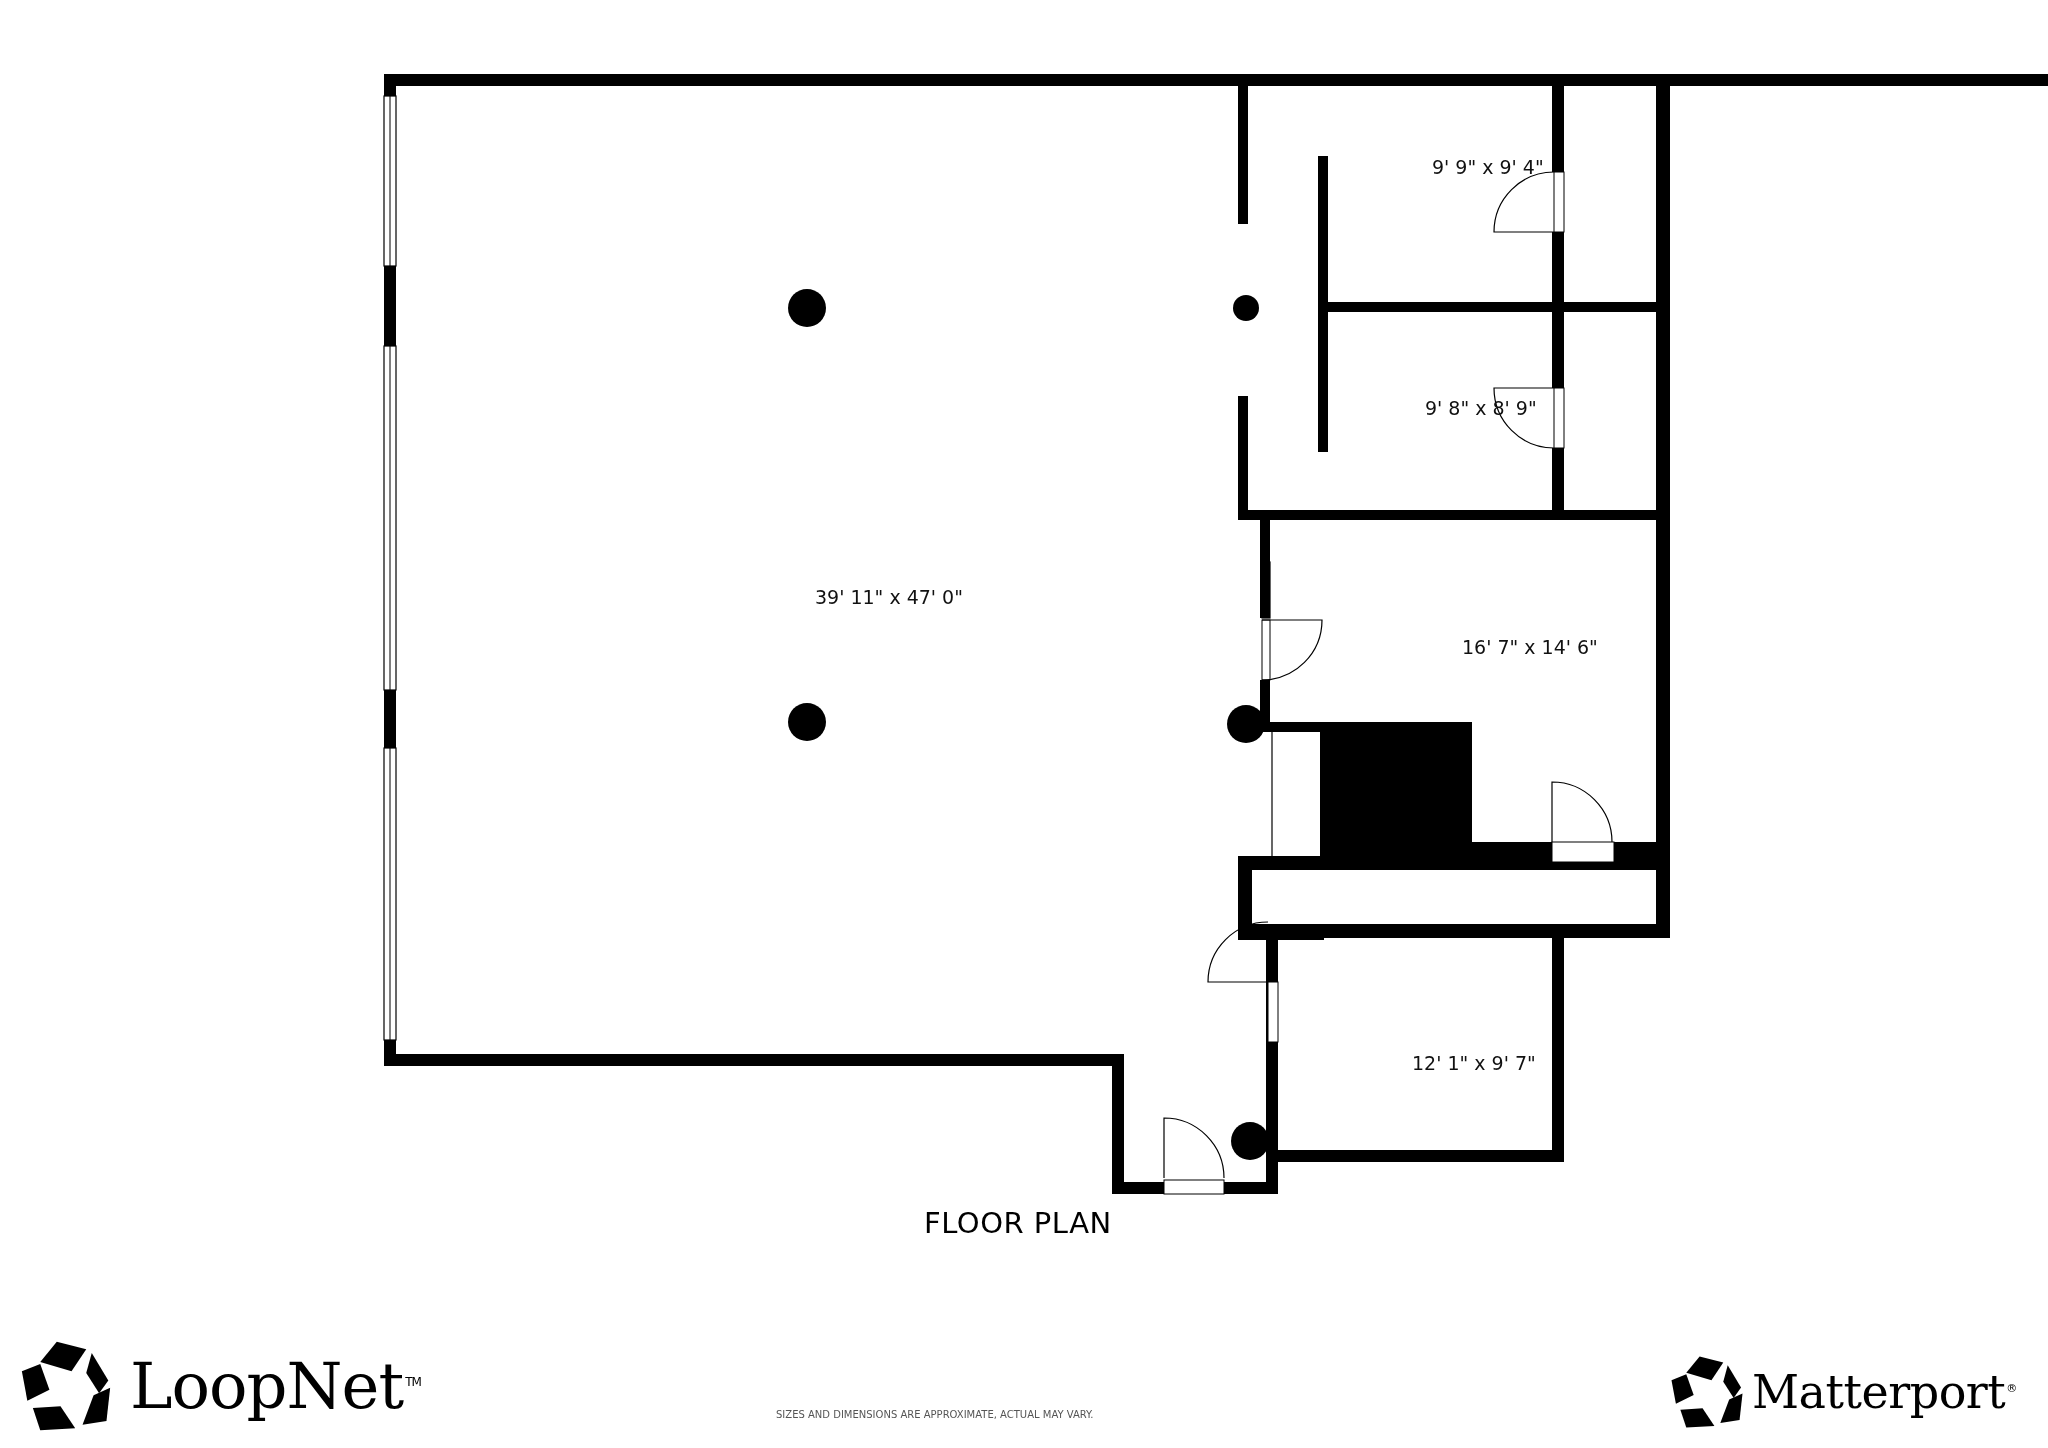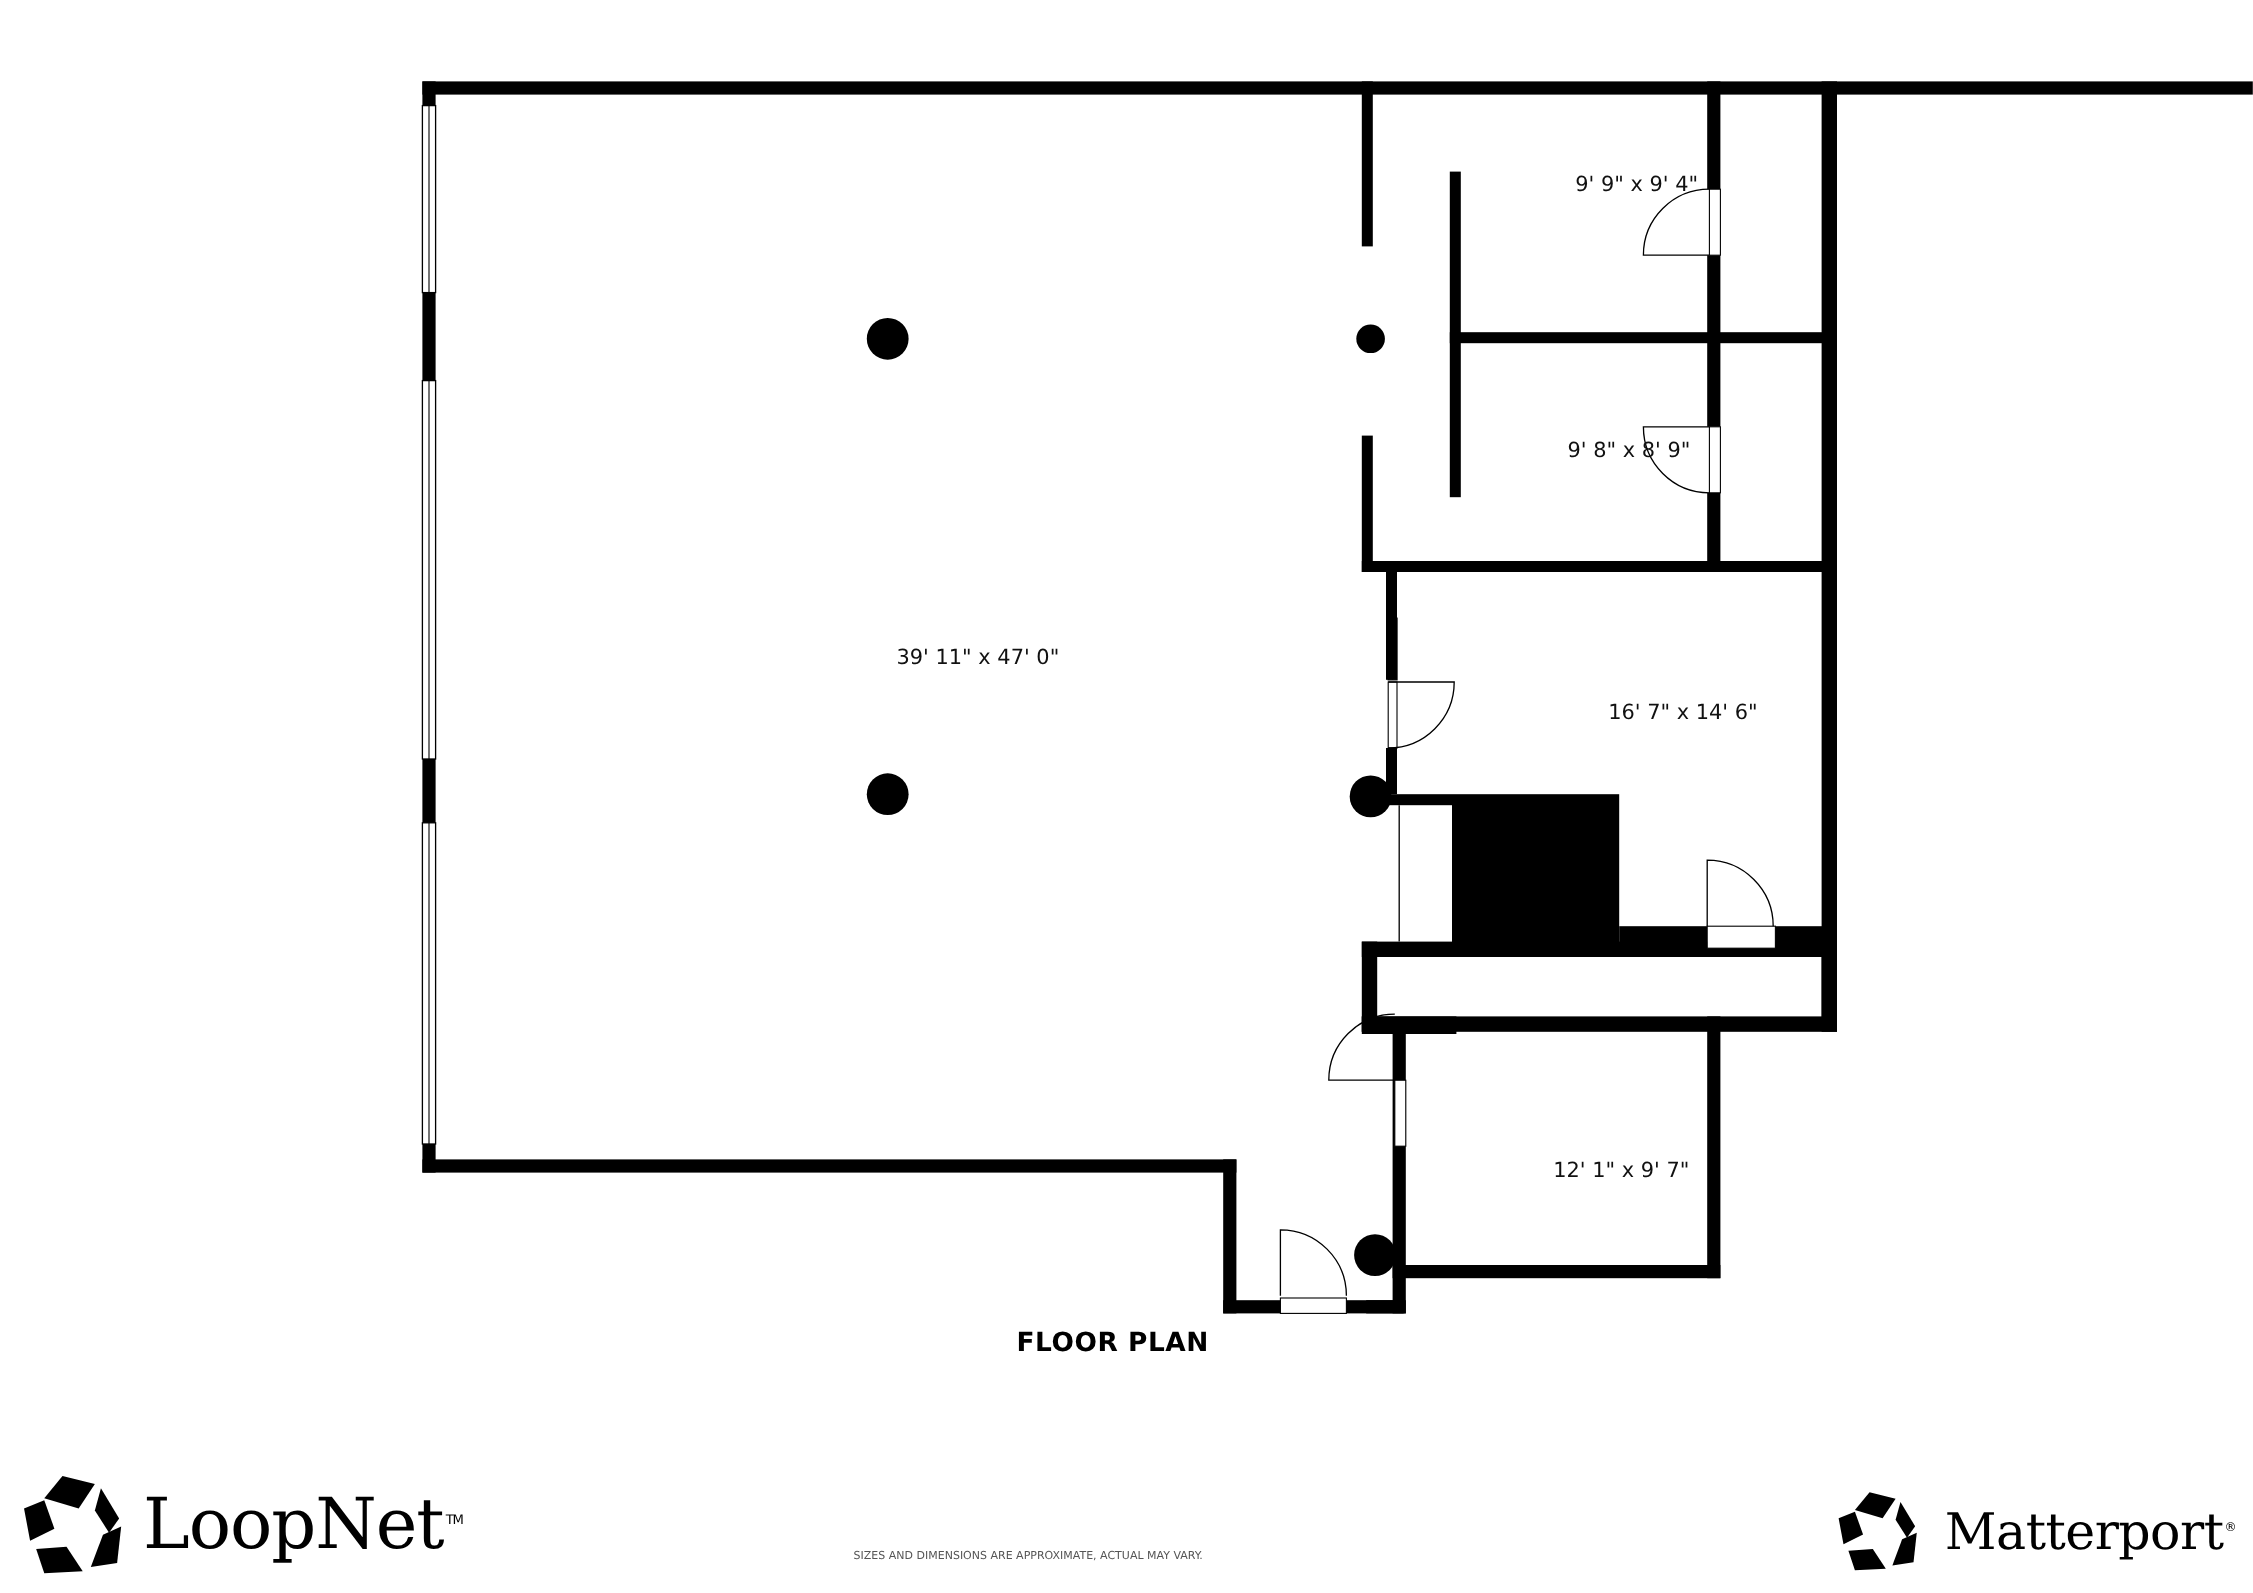--- a/index.html
+++ b/index.html
@@ -1,26 +1,26 @@
 <!DOCTYPE html>
 <html><head>
 <meta charset="utf-8">
 <style>
   html, body { margin: 0; padding: 0; background: #ffffff; }
   body { width: 2048px; height: 1448px; position: relative; overflow: hidden; font-family: "DejaVu Sans", sans-serif; }
   #plan { position: absolute; left: 0; top: 0; }
   .room-label { font-family: "DejaVu Sans", sans-serif; font-size: 19px; fill: #111; }
-  .title { position: absolute; left: 924px; top: 1206px; font-size: 24px; color: #000; font-family: "DejaVu Sans", sans-serif; letter-spacing: 0.5px; font-weight: bold; }
+  .title { position: absolute; left: 924px; top: 1206px; font-size: 29px; color: #000; font-family: "DejaVu Sans", sans-serif; letter-spacing: 0.5px; }
   .disclaimer { position: absolute; left: 776px; top: 1409px; font-size: 10px; color: #555; font-family: "DejaVu Sans", sans-serif; }
   .logo { position: absolute; display: flex; align-items: center; }
   .logo-loopnet { left: 20px; top: 1340px; }
   .logo-matterport { left: 1670px; top: 1355px; }
   .logo-text { font-family: "DejaVu Serif", serif; color: #000; }
   .logo-loopnet .logo-text { font-size: 64px; margin-left: 18px; letter-spacing: -1px; }
-  .logo-matterport .logo-text { font-size: 46px; margin-left: 24px; letter-spacing: -0.5px; }
+  .logo-matterport .logo-text { font-size: 46px; margin-left: 8px; letter-spacing: -0.5px; }
   .tm { font-family: "DejaVu Sans", sans-serif; font-size: 12px; vertical-align: super; margin-left: 2px; }
   .reg { font-family: "DejaVu Sans", sans-serif; font-size: 11px; vertical-align: super; margin-left: 1px; }
 </style>
 </head>
 <body>
 
 <svg id="plan" width="2048" height="1448" viewBox="0 0 2048 1448" xmlns="http://www.w3.org/2000/svg">
   <g id="windows-layer">
       <rect x="384" y="96" width="12" height="170" fill="#fff" stroke="#000000" stroke-width="1.2"></rect>
       <line x1="390" y1="96" x2="390" y2="266" stroke="#000000" stroke-width="1"></line>

